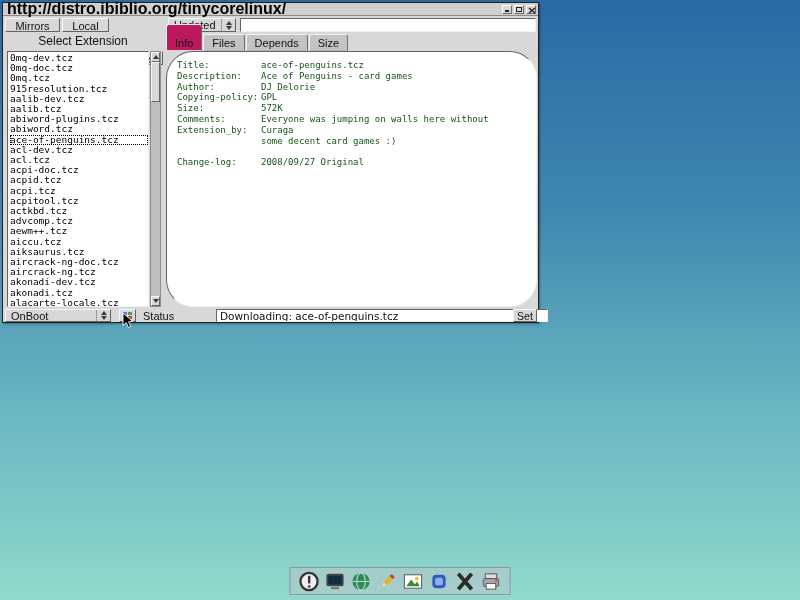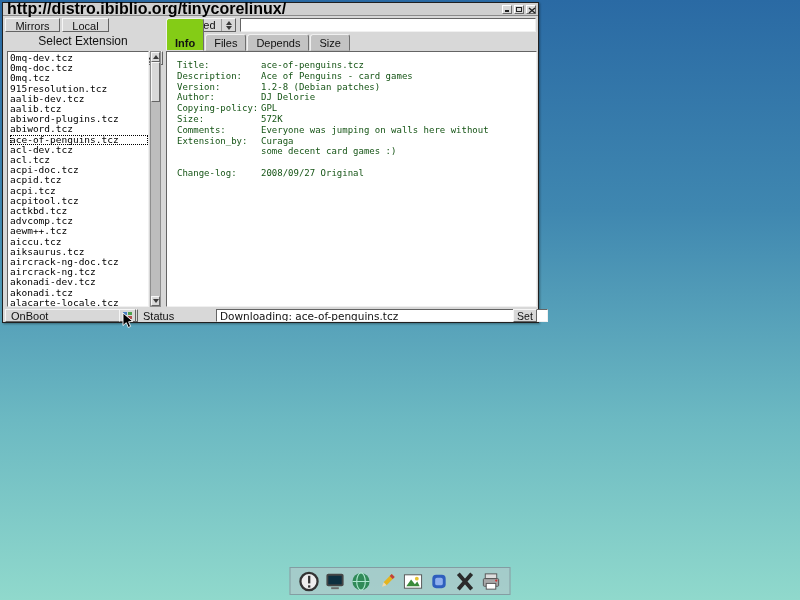--- a/index.html
+++ b/index.html
@@ -28,35 +28,35 @@
   .tri-down{width:0;height:0;border-left:3px solid transparent;border-right:3px solid transparent;border-top:4px solid #3a3a3a;}
 
   .text-field{position:absolute;font-size:11px;padding:0 3px;font-family:"DejaVu Sans",sans-serif;outline:none;}
   input.text-field{color:#111;}
 
   .panel-header{position:absolute;left:0;top:31px;width:160px;text-align:center;font-size:12px;color:#111;}
 
   
   .tabs{position:absolute;left:163px;top:31px;height:17px;display:flex;align-items:flex-end;}
   .tab{font-size:11px;color:#111;padding:2px 8px 1px;background:#c3c3c3;border:1px solid;border-color:#f0f0f0 #6e6e6e #b5b5b5 #f0f0f0;border-radius:3px 3px 0 0;margin-right:1px;box-sizing:border-box;}
-  .tab.active{background:#84cc16;border-bottom-color:#d8d8d8;padding-top:18px;font-weight:bold;}
+  .tab.active{background:#be185d;border-bottom-color:#d8d8d8;padding-top:12px;}
 
   
   .list{position:absolute;left:4px;top:48px;width:142px;height:256px;overflow:hidden;padding:1px 0 0 2px;}
   .list-item{font-family:"DejaVu Sans Mono",monospace;font-size:9.5px;line-height:10.2px;white-space:nowrap;color:#000;}
   .list-item.selected{outline:1px dotted #000;outline-offset:-1px;}
 
   .scrollbar{position:absolute;left:147px;top:48px;width:11px;height:256px;background:#bdbdbd;border:1px solid #8e8e8e;box-sizing:border-box;}
   .sb-btn{position:absolute;left:0;width:9px;height:10px;background:#d8d8d8;border:1px solid;border-color:#f6f6f6 #646464 #646464 #f6f6f6;box-sizing:border-box;display:flex;align-items:center;justify-content:center;}
   .sb-up{top:0;} .sb-down{bottom:0;}
   .sb-thumb{position:absolute;left:0;top:10px;width:9px;height:40px;background:#d8d8d8;border:1px solid;border-color:#f6f6f6 #646464 #646464 #f6f6f6;box-sizing:border-box;}
   .sb-btn .tri-up,.sb-btn .tri-down{border-left-width:3px;border-right-width:3px;}
 
   
-  .info-panel{position:absolute;left:163px;top:48px;width:371px;height:256px;overflow:hidden;padding:8px 4px 0 10px;}
+  .info-panel{position:absolute;left:163px;top:48px;width:371px;height:256px;overflow:hidden;padding:8px 4px 0 10px;border-radius:27px;}
   .info-line{display:flex;min-height:10.8px;}
   .info-label{flex:0 0 84px;font-family:"DejaVu Sans Mono",monospace;font-size:9px;}
   .info-value{font-family:"DejaVu Sans Mono",monospace;font-size:9px;white-space:pre;}
 
   
   .statusrow-label{position:absolute;font-size:11px;color:#111;}
   .mini-btn{position:absolute;left:116px;top:306px;width:17px;height:13px;display:flex;align-items:center;justify-content:center;}
   .grid-icon{display:grid;grid-template-columns:4px 4px;grid-template-rows:3px 3px;gap:1px;}
   .grid-icon i{display:block;}
 
@@ -185,24 +185,20 @@
         <div class="info-line">
           <span class="info-label" style="color:#155415;">Title:</span>
           <span class="info-value" style="color:#155415;">ace-of-penguins.tcz</span>
         </div>
 
         <div class="info-line">
           <span class="info-label" style="color:#155415;">Description:</span>
           <span class="info-value" style="color:#155415;">Ace of Penguins - card games</span>
         </div>
 
-        <div class="info-line">
-          <span class="info-label" style="color:#155415;">Version:</span>
-          <span class="info-value" style="color:#155415;">1.2-8 (Debian patches)</span>
-        </div>
 
         <div class="info-line">
           <span class="info-label" style="color:#155415;">Author:</span>
           <span class="info-value" style="color:#155415;">DJ Delorie</span>
         </div>
 
 
         <div class="info-line">
           <span class="info-label" style="color:#155415;">Copying-policy:</span>
           <span class="info-value" style="color:#155415;">GPL</span>
@@ -233,21 +229,21 @@
           <span class="info-value" style="color:#155415;"></span>
         </div>
 
         <div class="info-line">
           <span class="info-label" style="color:#155415;">Change-log:</span>
           <span class="info-value" style="color:#155415;">2008/09/27 Original</span>
         </div>
 
       </div>
 
-    <div class="choice raised" style="left:2px;top:306px;width:133px;height:13px;">
+    <div class="choice raised" style="left:2px;top:306px;width:106px;height:13px;">
       <span>OnBoot</span>
       <span class="arrows">
           <i class="tri-up"></i>
           <i class="tri-down"></i>
         </span>
     </div>
 
     <div class="mini-btn raised">
       <span class="grid-icon">
         <i style="background:#4a7ec0;"></i>

